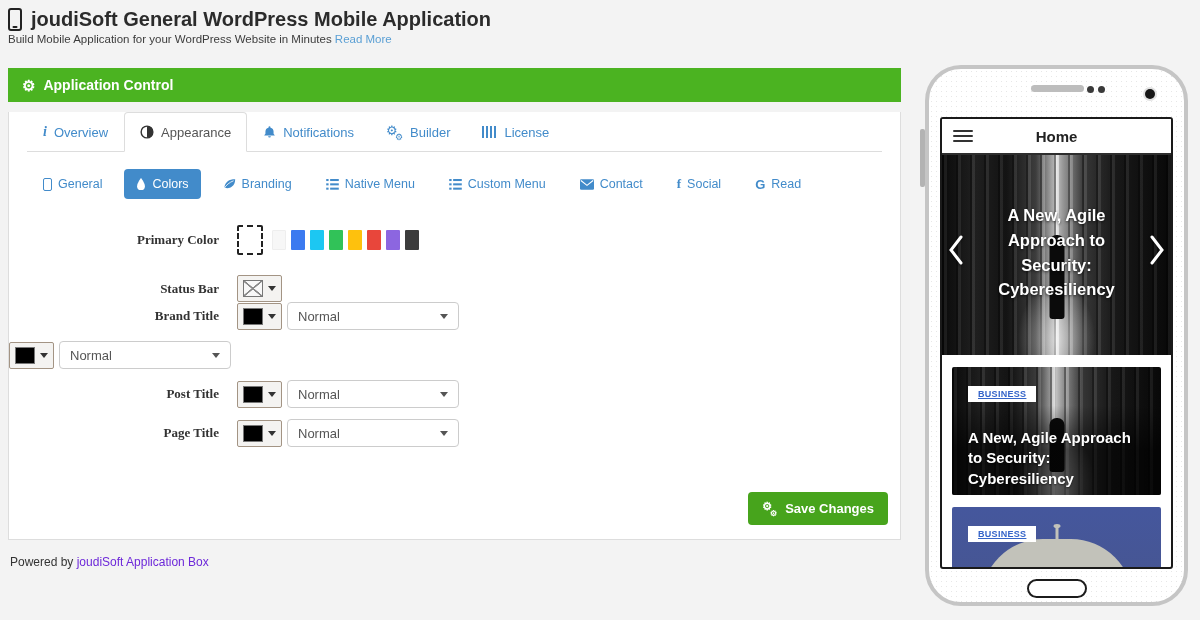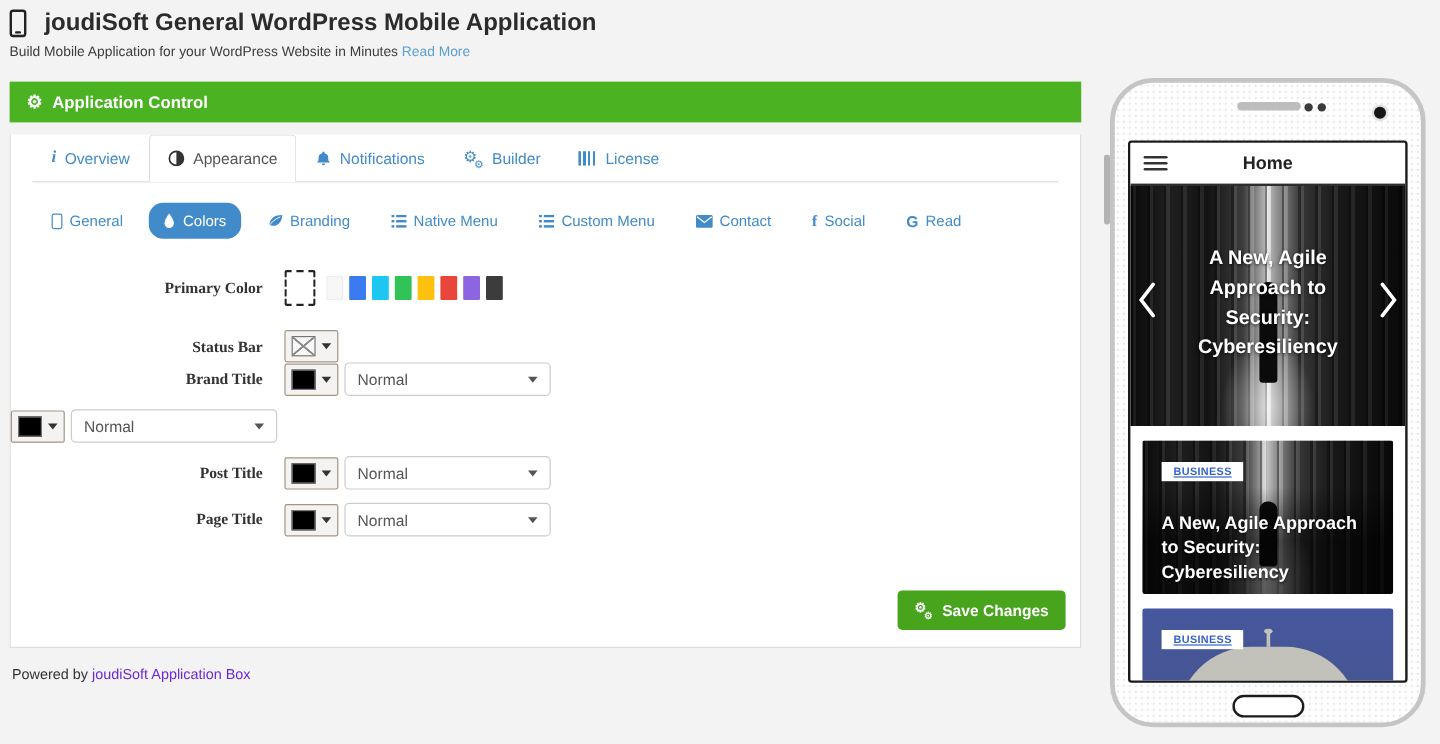--- a/index.html
+++ b/index.html
@@ -6,31 +6,31 @@
   html,body { width:1200px; height:620px; }
   body {
     font-family:"Liberation Sans", sans-serif;
     background:#f3f3f3;
     position:relative;
     overflow:hidden;
     color:#333;
   }
   
   .page-header { position:absolute; left:8px; top:8px; }
-  .page-title-row { display:flex; gap:15px; }
+  .page-title-row { display:flex; gap:9px; }
   .mobile-outline-icon {
     width:14px; height:23px; border:2px solid #222; border-radius:3px;
     position:relative; display:inline-block;
   }
   .mobile-outline-icon::after {
     content:""; position:absolute; left:50%; bottom:1px; transform:translateX(-50%);
     width:5px; height:2px; background:#222; border-radius:1px;
   }
   .page-title { font-size:20px; font-weight:bold; color:#2b2b2b; }
-  .page-subtitle { font-size:11.5px; color:#3c3c3c; margin-top:7px; }
+  .page-subtitle { font-size:11.5px; color:#3c3c3c; margin-top:2px; }
   .read-more { color:#5a9fd4; text-decoration:none; cursor:pointer; }
 
   
   .panel { position:absolute; left:8px; top:68px; width:893px; }
   .panel-header {
     height:34px; background:#4bb321; color:#fff; display:flex; align-items:center;
     padding:0 14px; gap:8px; font-weight:bold; font-size:14px;
   }
   .gear-glyph { font-size:15px; line-height:1; }
   .panel-body { background:#fff; border:1px solid #ddd; border-top:none; height:428px; position:relative; }
@@ -54,21 +54,21 @@
     width:15px; height:12px; display:inline-block;
     background:repeating-linear-gradient(90deg, currentColor 0 2px, transparent 2px 4px);
   }
 
   
   .subtabs { display:flex; margin:17px 18px 0 22px; gap:10px; }
   .pill {
     display:flex; align-items:center; gap:6px; padding:7px 12px; border-radius:4px;
     color:#428bca; font-size:12.5px; cursor:pointer; white-space:nowrap;
   }
-  .pill.active { background:#428bca; color:#fff;border-radius:12px; }
+  .pill.active { background:#428bca; color:#fff; }
   .pill svg { display:block; }
   .mini-mobile-icon { width:9px; height:13px; border:1.5px solid currentColor; border-radius:2px; display:inline-block; }
   .fb-glyph, .g-glyph { font-weight:bold; font-size:13px; font-family:"Liberation Serif", serif; }
   .g-glyph { font-family:"Liberation Sans", sans-serif; }
 
   
   .form { margin-top:26px; }
   .form-row { display:flex; align-items:center; margin-bottom:11px; }
   .form-label { width:228px; text-align:right; padding-right:18px; font-weight:bold; font-size:13px; color:#333;font-family:Liberation Serif, serif; }
   .row-primary { margin-bottom:20px; }

